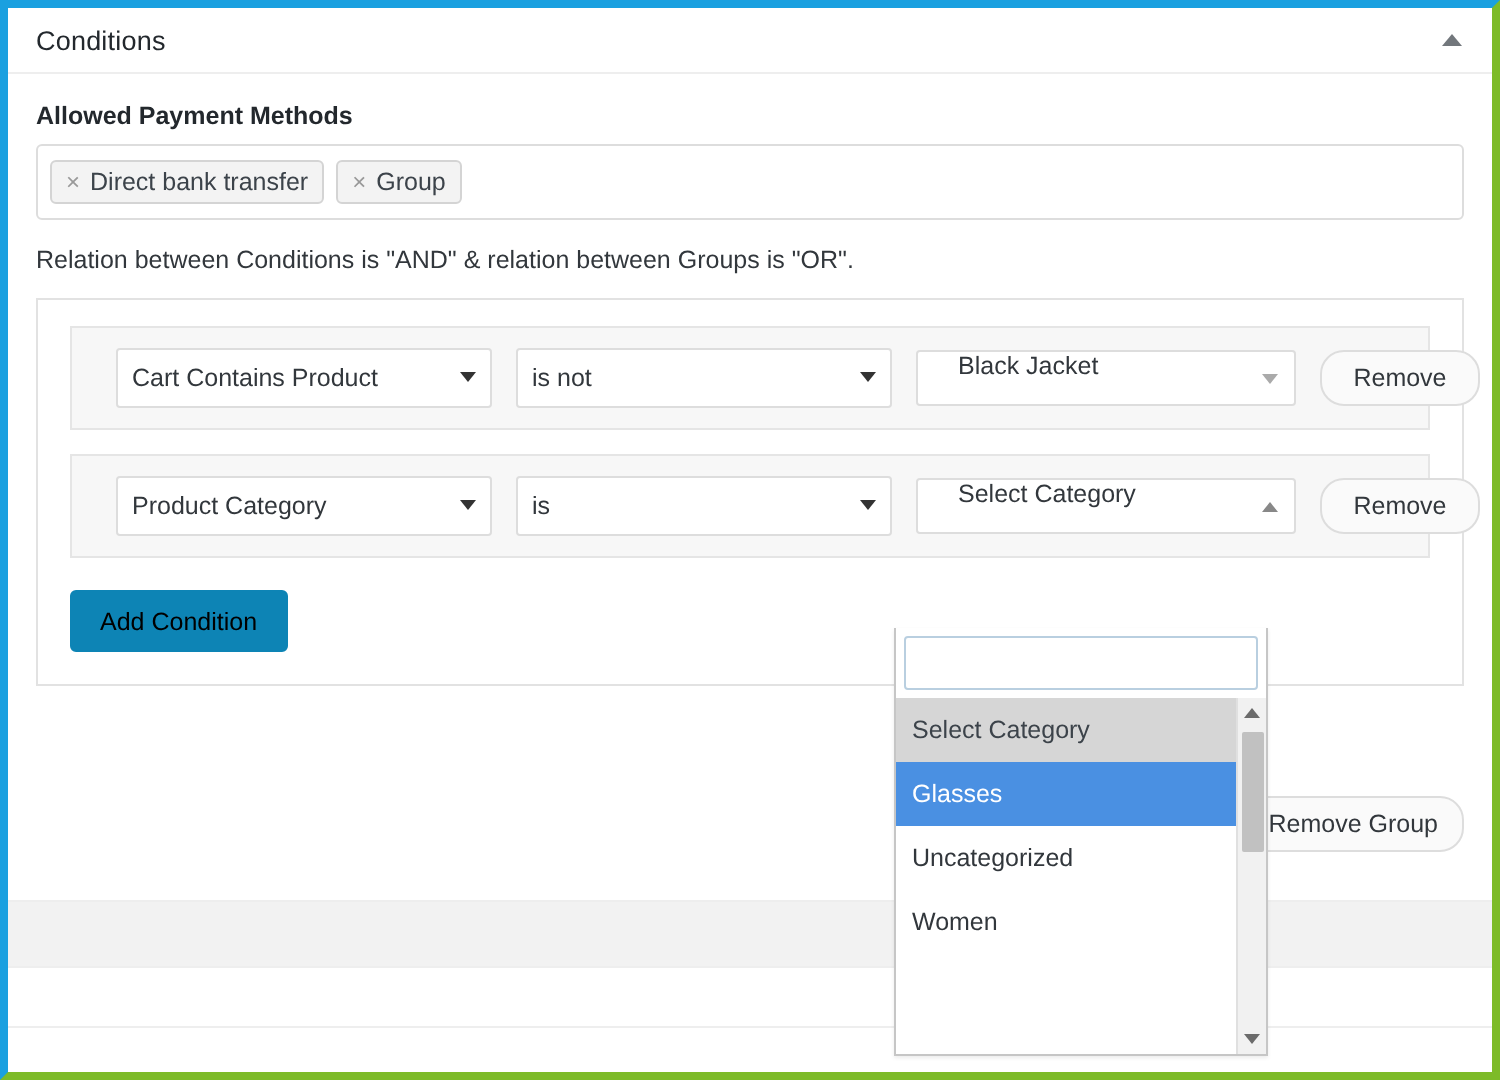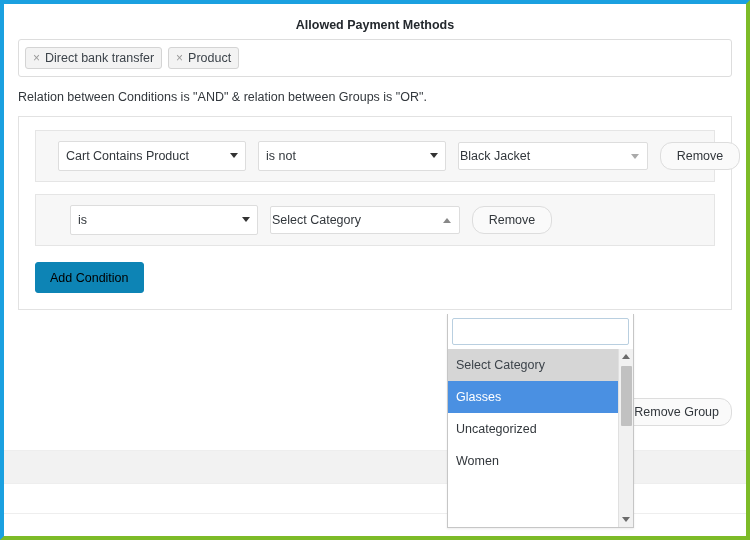--- a/index.html
+++ b/index.html
@@ -52,21 +52,20 @@
   }
 
   
   .panel-body { padding: 14px 14px 0 14px; }
 
   .field-label {
     font-size: 12.5px;
     font-weight: bold;
     color: #23282d;
     margin-bottom: 7px;
-    text-align: center;
   }
 
   
   .token-field {
     height: 38px;
     border: 1px solid #ddd;
     border-radius: 3px;
     background: #fff;
     display: flex;
     align-items: center;
@@ -154,22 +153,22 @@
   
   .s2single {
     height: 28px;
     width: 190px;
     border: 1px solid #ddd;
     border-radius: 2px;
     background: #fff;
     font-size: 12.5px;
     color: #32373c;
     display: flex;
-    align-items: center;
-    padding: 0 1px;
+    align-items: flex-start;
+    padding: 0 20px;
     position: relative;
     cursor: pointer;
   }
   .s2single .arrow-light {
     position: absolute; right: 8px; top: 11px;
     width: 0; height: 0;
     border-left: 4px solid transparent;
     border-right: 4px solid transparent;
     border-top: 5px solid #aaa;
   }
@@ -298,32 +297,38 @@
     background: #c1c1c1;
     border-radius: 1px;
   }
   .sb-arrow.bottom { position: absolute; bottom: 0; left: 0; right: 0; }
 </style>
 </head>
 <body>
 
 <div id="page">
 
+  <div class="panel-header">
+    <div class="panel-title">Conditions</div>
+    <div class="collapse-toggle">
+      <span class="tri-up"></span>
+    </div>
+  </div>
 
   <div class="panel-body">
 
     <div class="field-label">Allowed Payment Methods</div>
     <div class="token-field">
       <span class="token">
         <span class="x">×</span>
         <span>Direct bank transfer</span>
       </span>
       <span class="token">
         <span class="x">×</span>
-        <span>Product</span>
+        <span>Group</span>
       </span>
     </div>
 
     <div class="relation-note">Relation between Conditions is "AND" &amp; relation between Groups is "OR".</div>
 
     <div class="group-box">
 
       <div class="cond-row">
         <div class="ctl-wrap">
           <span class="sel-box">
@@ -343,20 +348,26 @@
               <span>Black Jacket</span>
               <span class="arrow-light"></span>
             </span>
           </span>
           <button class="btn-secondary">Remove</button>
         </div>
       </div>
 
       <div class="cond-row">
         <div class="ctl-wrap">
+          <span class="sel-box">
+            <select class="nsel w-left">
+              <option>Product Category</option>
+            </select>
+            <span class="arrow-dark"></span>
+          </span>
           <span class="sel-box" style="margin-left:12px;">
             <select class="nsel w-mid">
               <option>is</option>
             </select>
             <span class="arrow-dark"></span>
           </span>
           <span style="margin-left:12px;">
             <span class="s2single open">
               <span>Select Category</span>
               <span class="arrow-light"></span>

